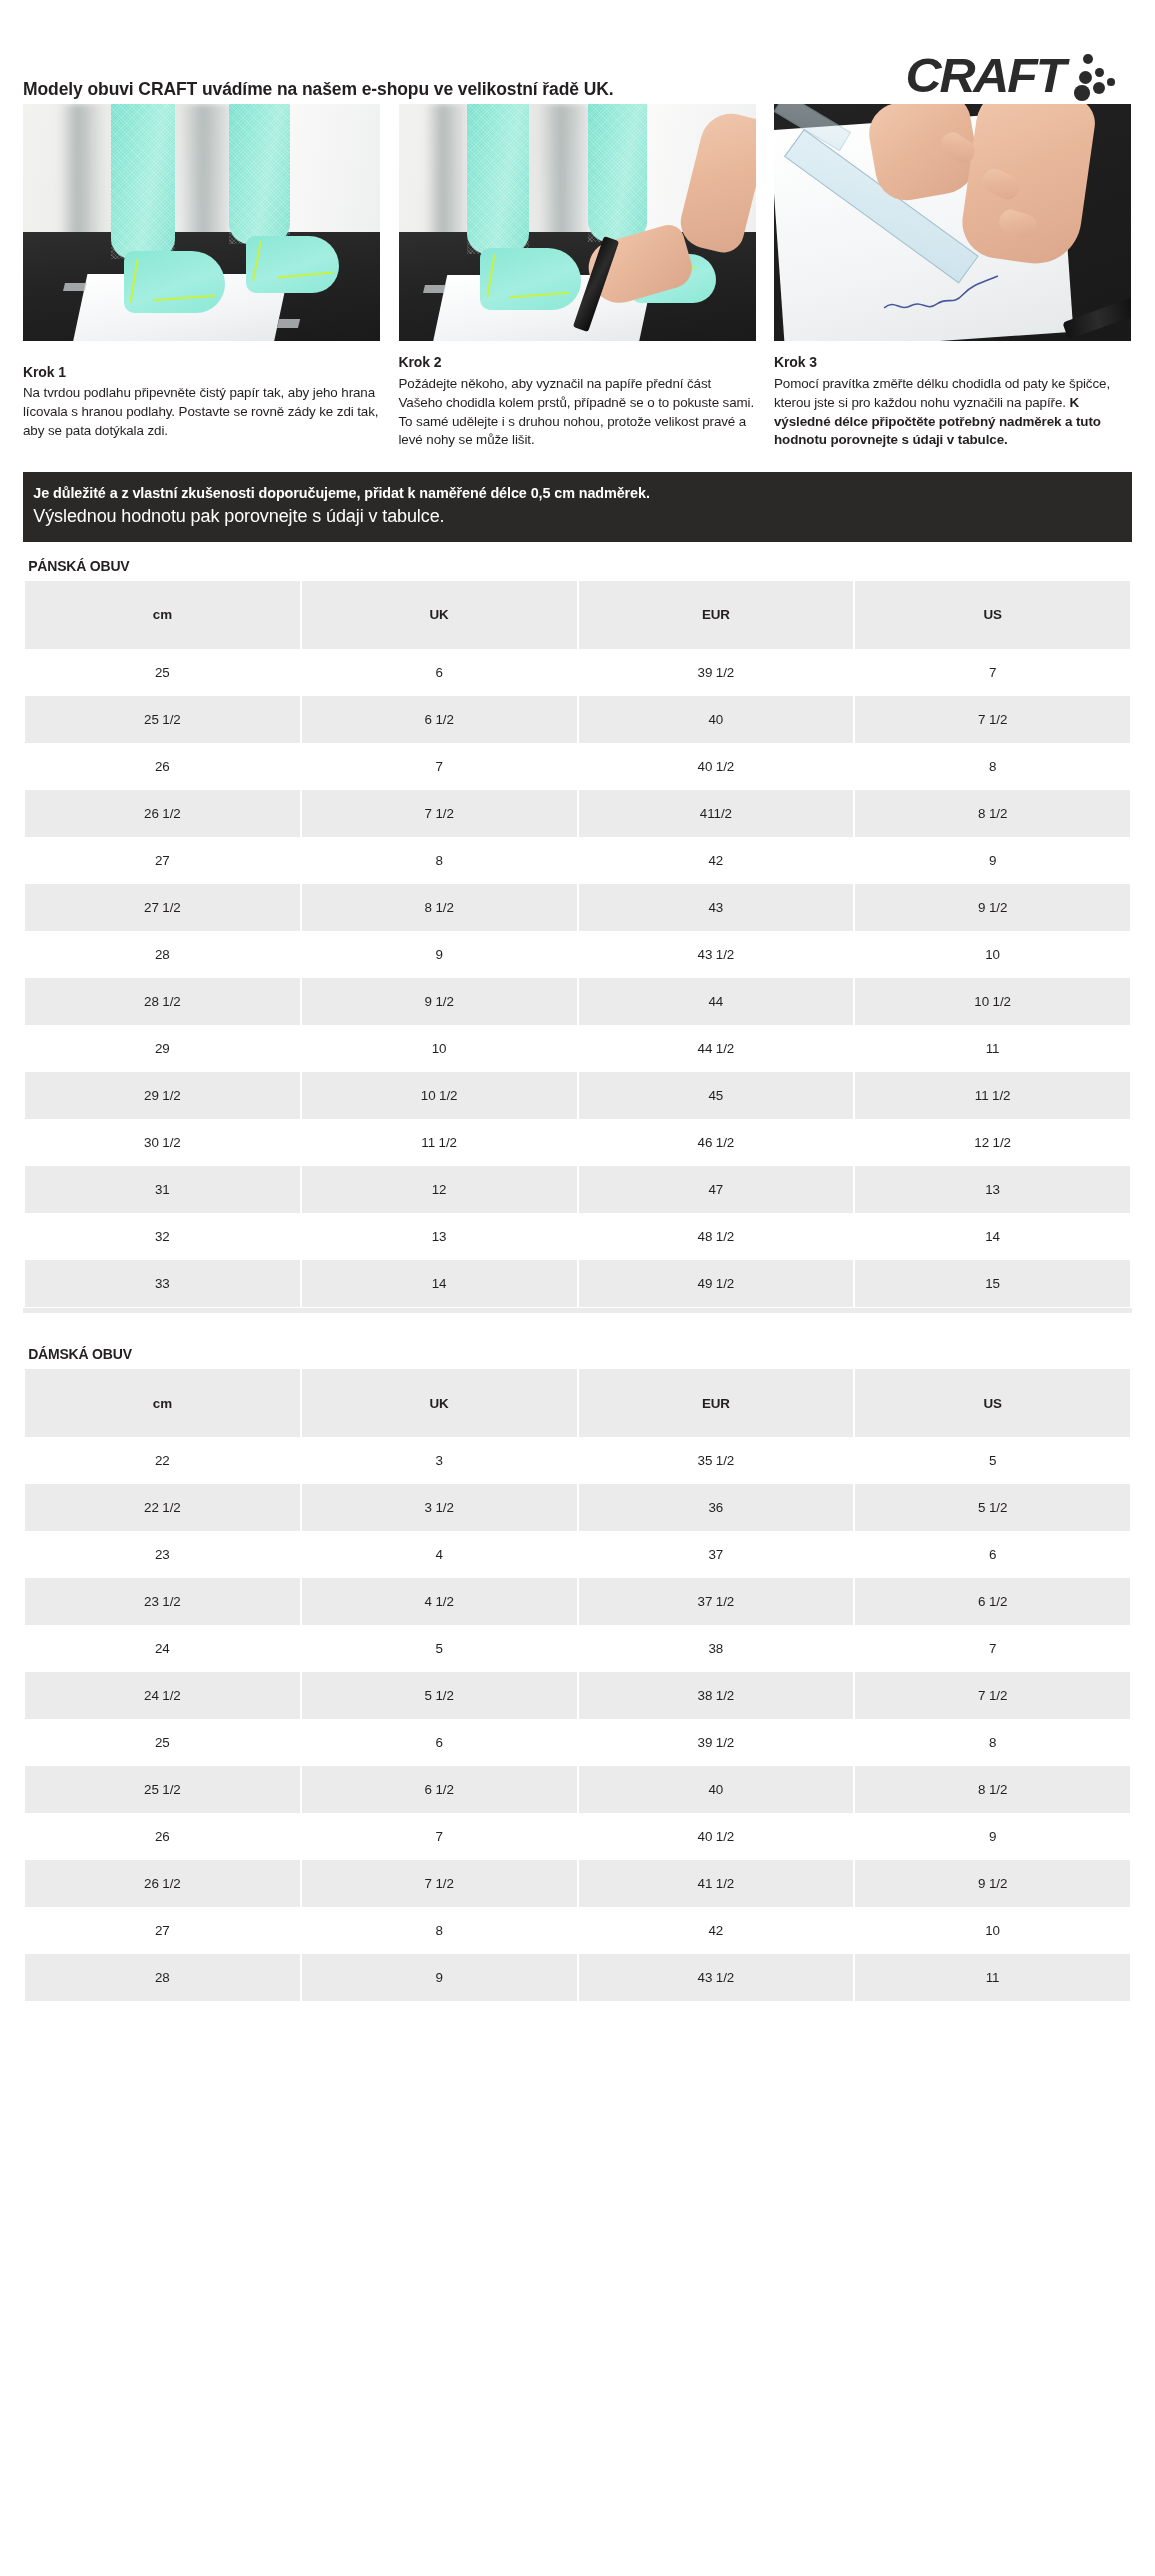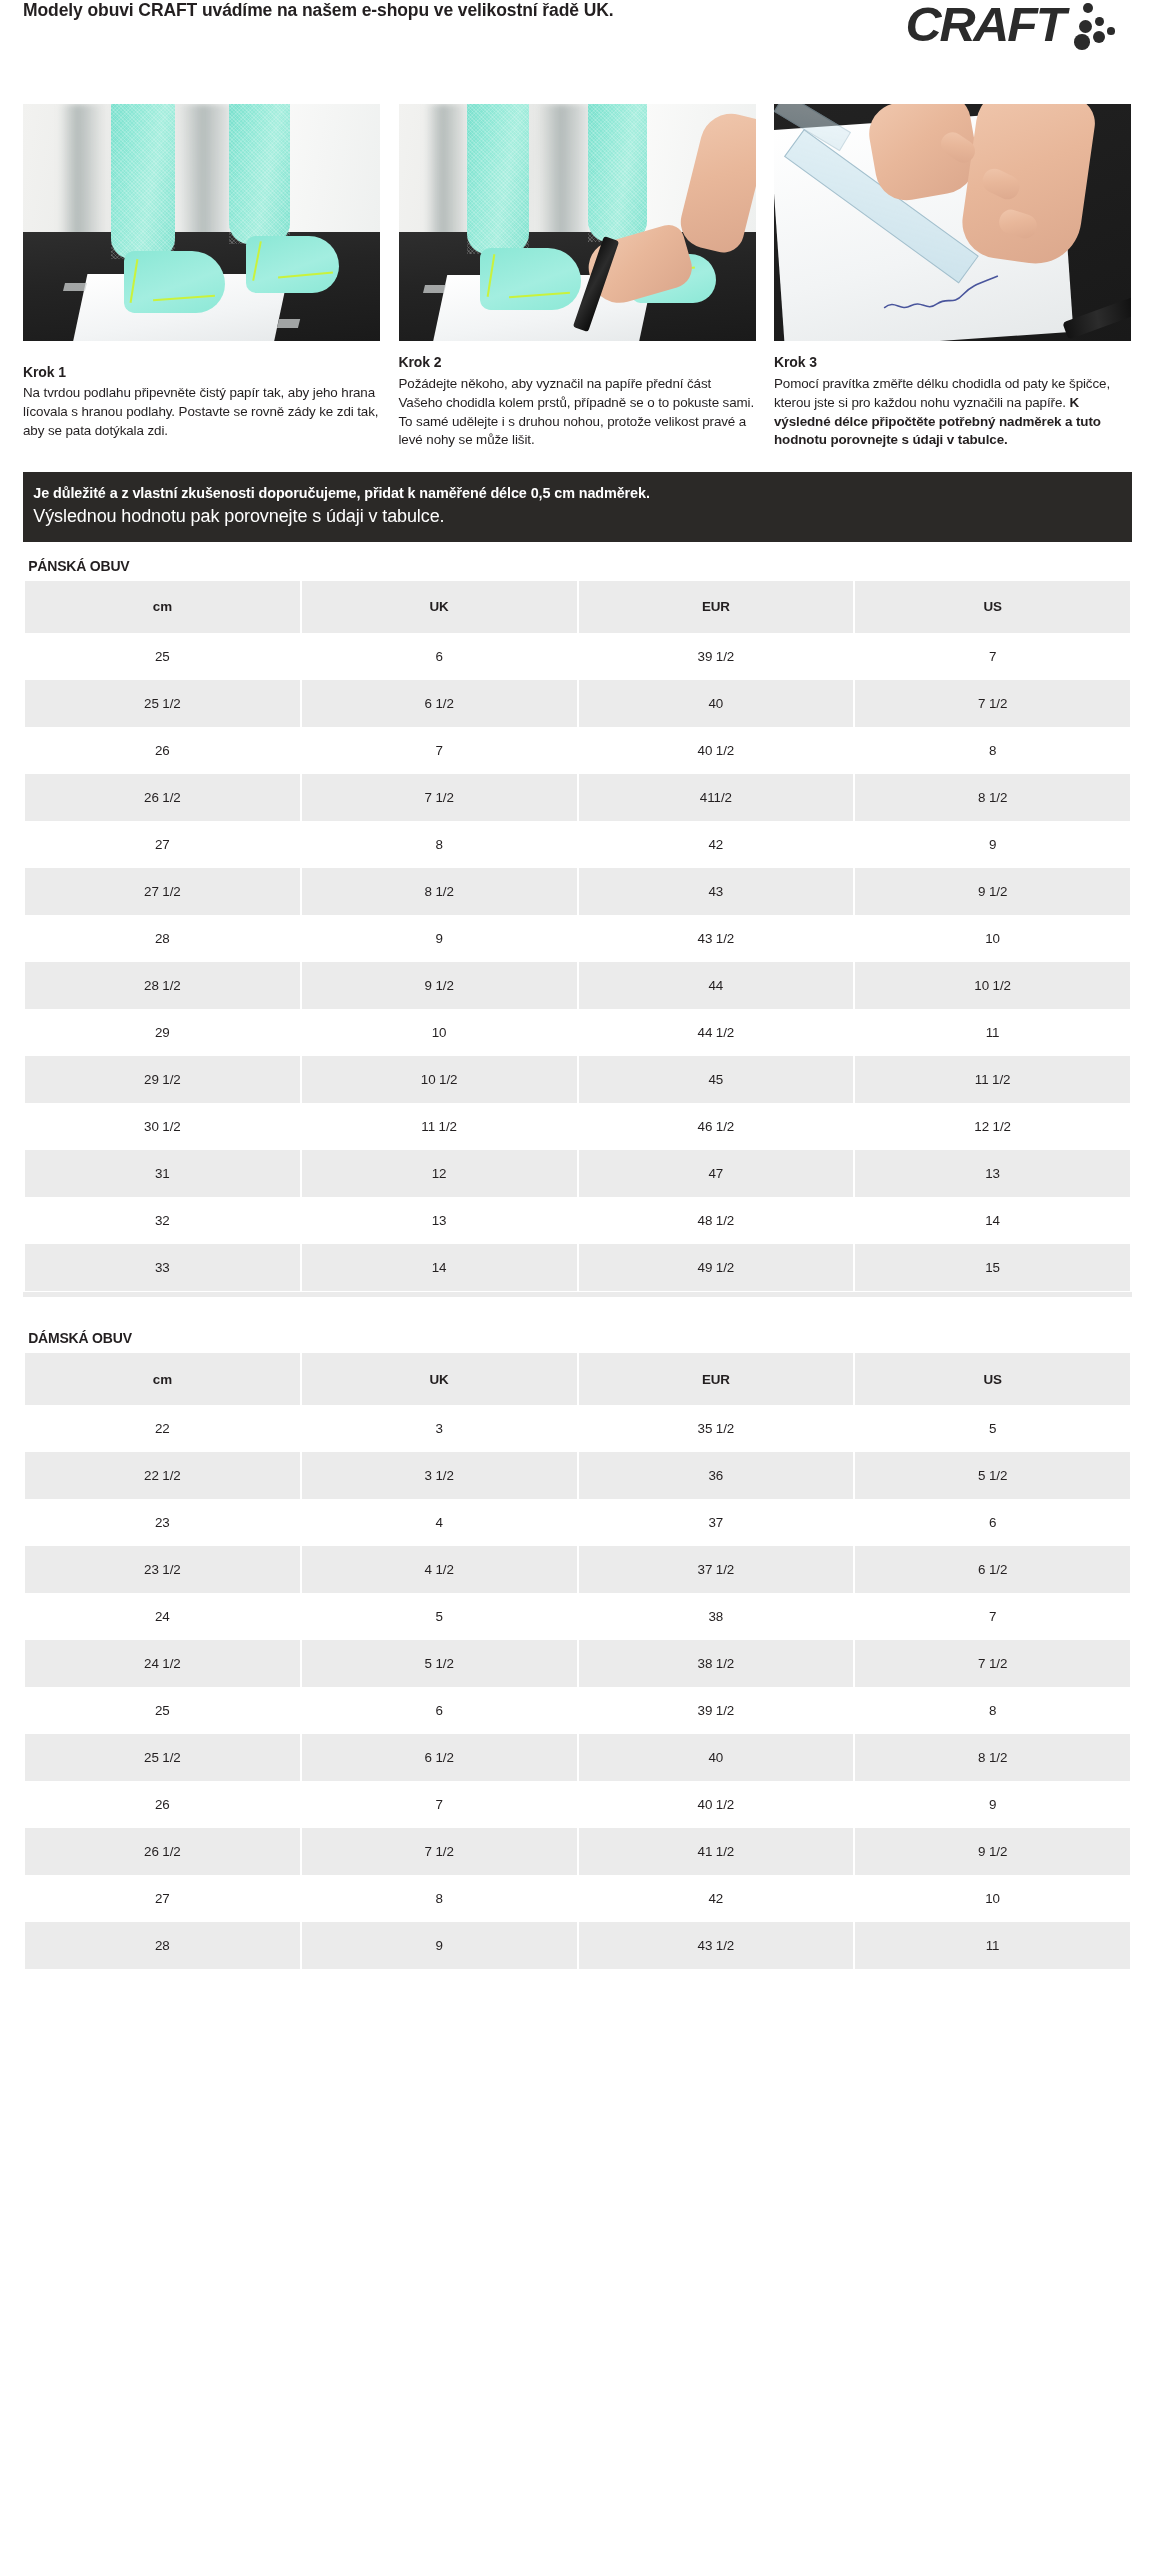--- a/index.html
+++ b/index.html
@@ -20,21 +20,21 @@
   .page {
     width: 1156px;
     padding: 0 23px;
     position: relative;
   }
 
   
   .header {
     height: 100px;
     display: flex;
-    align-items: flex-start;
+    align-items: flex-end;
     justify-content: space-between;
     padding-right: 23px;
   }
 
   .header-tagline {
     font-size: 17.5px;
     font-weight: bold;
     letter-spacing: -0.1px;
     color: #231f20;
     white-space: nowrap;
@@ -212,21 +212,21 @@
     text-align: center;
     vertical-align: middle;
     height: 47px;
     font-size: 13.4px;
     color: #231f20;
     letter-spacing: -0.1px;
   }
   table.size-table th {
     background: #ebebeb;
     font-weight: bold;
-    height: 52px;
+    height: 68px;
   }
   table.size-table tbody tr:nth-child(odd) td { background: #ffffff; }
   table.size-table tbody tr:nth-child(even) td { background: #ebebeb; }
   table.size-table tbody td.cm-col { font-weight: normal; }
 
   .table-gap { height: 17.5px; }
   .thin-rule {
     width: 1109px;
     height: 5.2px;
     background: #ebebeb;

